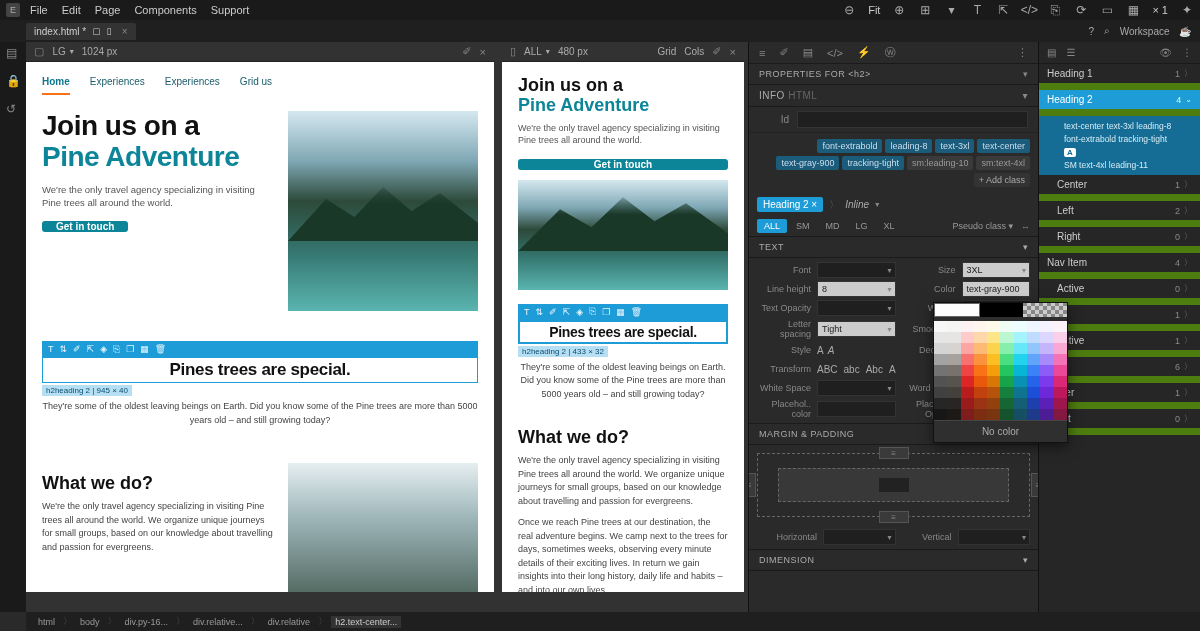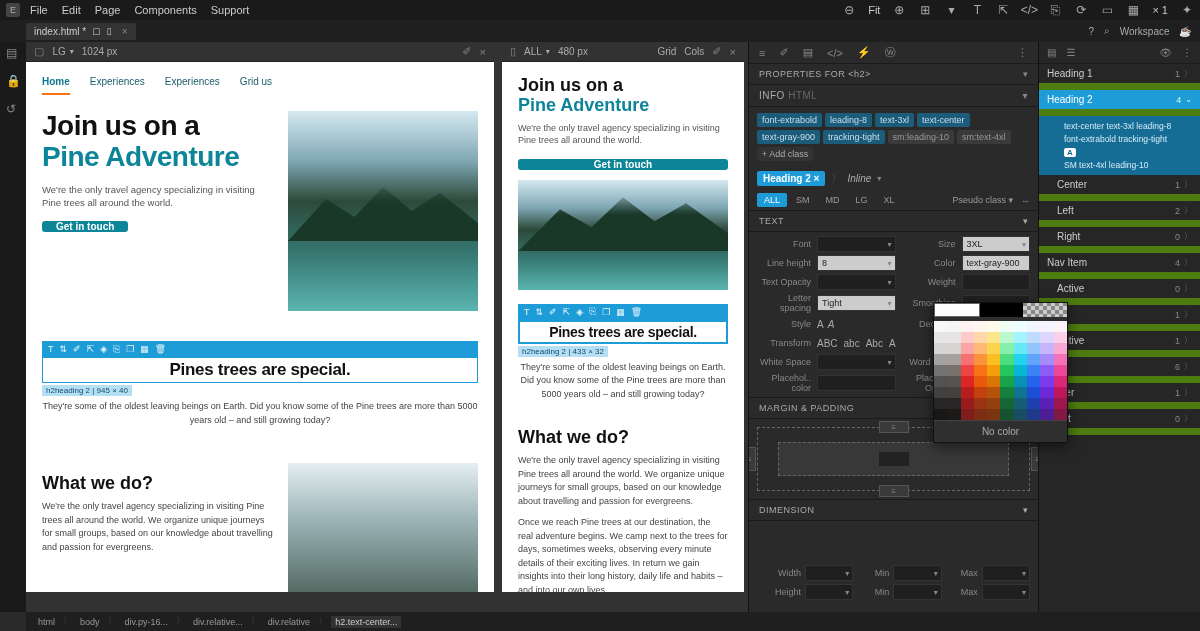--- a/index.html
+++ b/index.html
@@ -65,27 +65,27 @@
 
 .panel-main { position: absolute; right: 162px; top: 42px; width: 290px; bottom: 19px; background: #2a2a2a; border-left: 1px solid #111; overflow: hidden; font-size: 10px; }
 .panel-iconrow { height: 22px; display: flex; align-items: center; gap: 14px; padding: 0 10px; color: #888; border-bottom: 1px solid #1a1a1a; }
 .panel-iconrow .ico { font-size: 11px; }
 .panel-header { padding: 5px 10px; color: #aaa; font-size: 9px; letter-spacing: 0.5px; border-bottom: 1px solid #1a1a1a; display: flex; align-items: center; }
 .panel-header .chev { margin-left: auto; color: #888; }
 .info-row { padding: 4px 10px; display: flex; align-items: center; gap: 8px; border-bottom: 1px solid #222; }
 .info-row .label { color: #888; width: 30px; text-align: right; }
 .info-row input { flex: 1; background: #1f1f1f; border: 1px solid #333; color: #ccc; padding: 2px 4px; font-size: 10px; }
 
-.classes { padding: 6px 8px; display: flex; flex-wrap: wrap; gap: 3px; }
+.classes { padding: 6px 8px; display: flex; flex-wrap: wrap; gap: 3px; justify-content: flex-end; }
 .class-tag { background: #1a5c7a; color: #cde; padding: 2px 5px; border-radius: 2px; font-size: 9px; white-space: nowrap; }
 .class-tag.muted { background: #3a3a3a; color: #999; }
 .class-tag.add { background: #333; color: #aaa; }
 
 .crumb-row { padding: 4px 8px; display: flex; align-items: center; gap: 6px; }
-.crumb { background: #1d9cd8; color: #fff; padding: 2px 6px; border-radius: 2px; font-size: 10px; font-weight: bold; }
+.crumb { background: #1d9cd8; color: #fff; padding: 2px 6px; border-radius: 2px; font-size: 10px; }
 .crumb-i { color: #aaa; font-style: italic; }
 
 .bp-row { padding: 3px 8px; display: flex; gap: 2px; align-items: center; font-size: 9px; }
 .bp { padding: 2px 7px; color: #999; border-radius: 2px; cursor: pointer; }
 .bp.active { background: #1d9cd8; color: #fff; }
 .bp-row .pseudo { margin-left: auto; color: #999; }
 
 .section-title { padding: 5px 10px; color: #aaa; font-size: 9px; letter-spacing: 0.5px; border-top: 1px solid #1a1a1a; border-bottom: 1px solid #1a1a1a; display: flex; }
 .section-title .chev { margin-left: auto; }
 
@@ -312,20 +312,24 @@
     <span class="ico">ⓦ</span>
     <span style="margin-left:auto" class="ico">⋮</span>
   </div>
   <div class="panel-header">
     <span>PROPERTIES FOR  &lt;h2&gt;</span>
       <span class="chev">▾</span>
   </div>
   <div class="panel-header" style="font-size:10px">
     <span>INFO</span>&nbsp;<span style="color:#666">HTML</span><span class="chev">▾</span>
   </div>
+  <div class="info-row">
+    <span class="label">Id</span>
+    <input style="">
+  </div>
   <div class="classes">
     <span class="class-tag">font-extrabold</span>
     <span class="class-tag">leading-8</span>
     <span class="class-tag">text-3xl</span>
     <span class="class-tag">text-center</span>
     <span class="class-tag">text-gray-900</span>
     <span class="class-tag">tracking-tight</span>
     <span class="class-tag muted">sm:leading-10</span>
     <span class="class-tag muted">sm:text-4xl</span>
     <span class="class-tag add">+ Add class</span>
@@ -408,20 +412,26 @@
     <div class="mp-outer">
       <div class="mp-handle" style="top:-7px;left:50%;transform:translateX(-50%)">≡</div>
       <div class="mp-handle" style="bottom:-7px;left:50%;transform:translateX(-50%)">≡</div>
       <div class="mp-handle" style="left:-16px;top:50%;transform:translateY(-50%);width:14px;height:24px">≡</div>
       <div class="mp-handle" style="right:-16px;top:50%;transform:translateY(-50%);width:14px;height:24px">≡</div>
       <div class="mp-inner">
         <div class="mp-center"></div>
       </div>
     </div>
   </div>
+  <div class="prop-grid" style="grid-template-columns:60px 1fr 50px 1fr">
+    <span class="lbl">Horizontal</span>
+    <div class="ctrl sel"></div>
+    <span class="lbl">Vertical</span>
+    <div class="ctrl sel"></div>
+  </div>
 
   <div class="section-title">
       <span>DIMENSION</span>
       <span class="chev">▾</span>
     </div>
   <div class="dim-grid">
     <span class="lbl">Width</span>
     <div class="ctrl"></div>
     <span class="lbl">Min</span>
     <div class="ctrl"></div>
@@ -570,21 +580,21 @@
       <span class="ch">〉</span>
     </div>
   <div class="tree-item l1 selected">
       <span>Heading 2</span>
       <span class="count">4</span>
       <span class="ch">⌄</span>
     </div>
   <div class="tree-detail">
     <div>text-center   text-3xl   leading-8</div>
     <div><span>font-extrabold   tracking-tight</span> <span class="badge">A</span></div>
-    <div>SM text-4xl   leading-10</div>
+    <div>SM text-4xl   leading-11</div>
   </div>
   <div class="tree-item l2">
       <span>Center</span>
       <span class="count">1</span>
       <span class="ch">〉</span>
     </div>
   <div class="tree-item l2">
       <span>Left</span>
       <span class="count">2</span>
       <span class="ch">〉</span>

